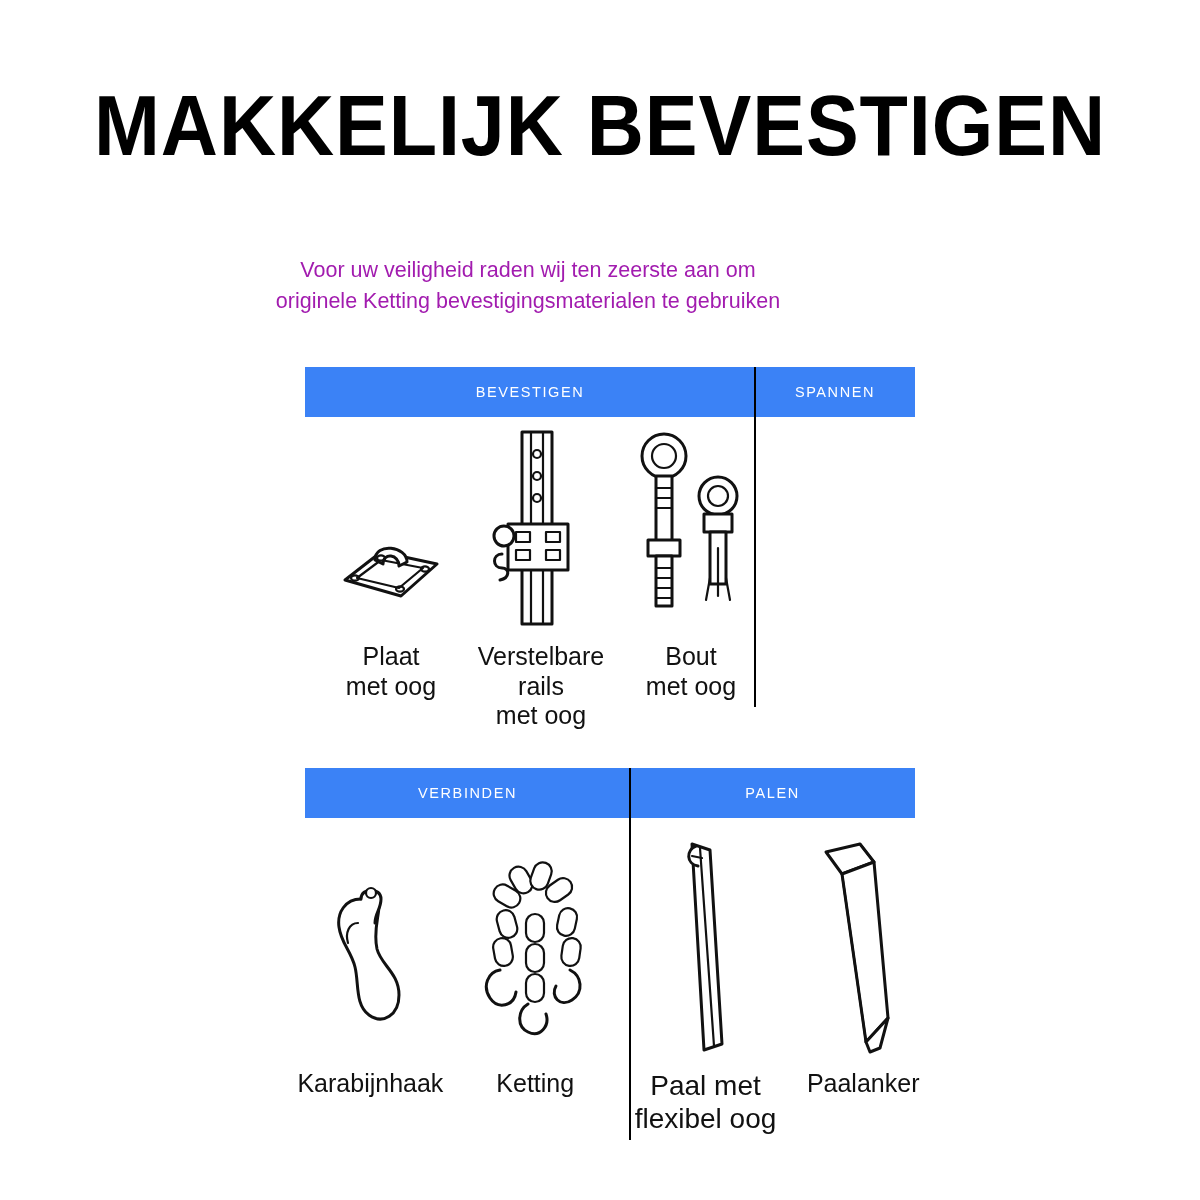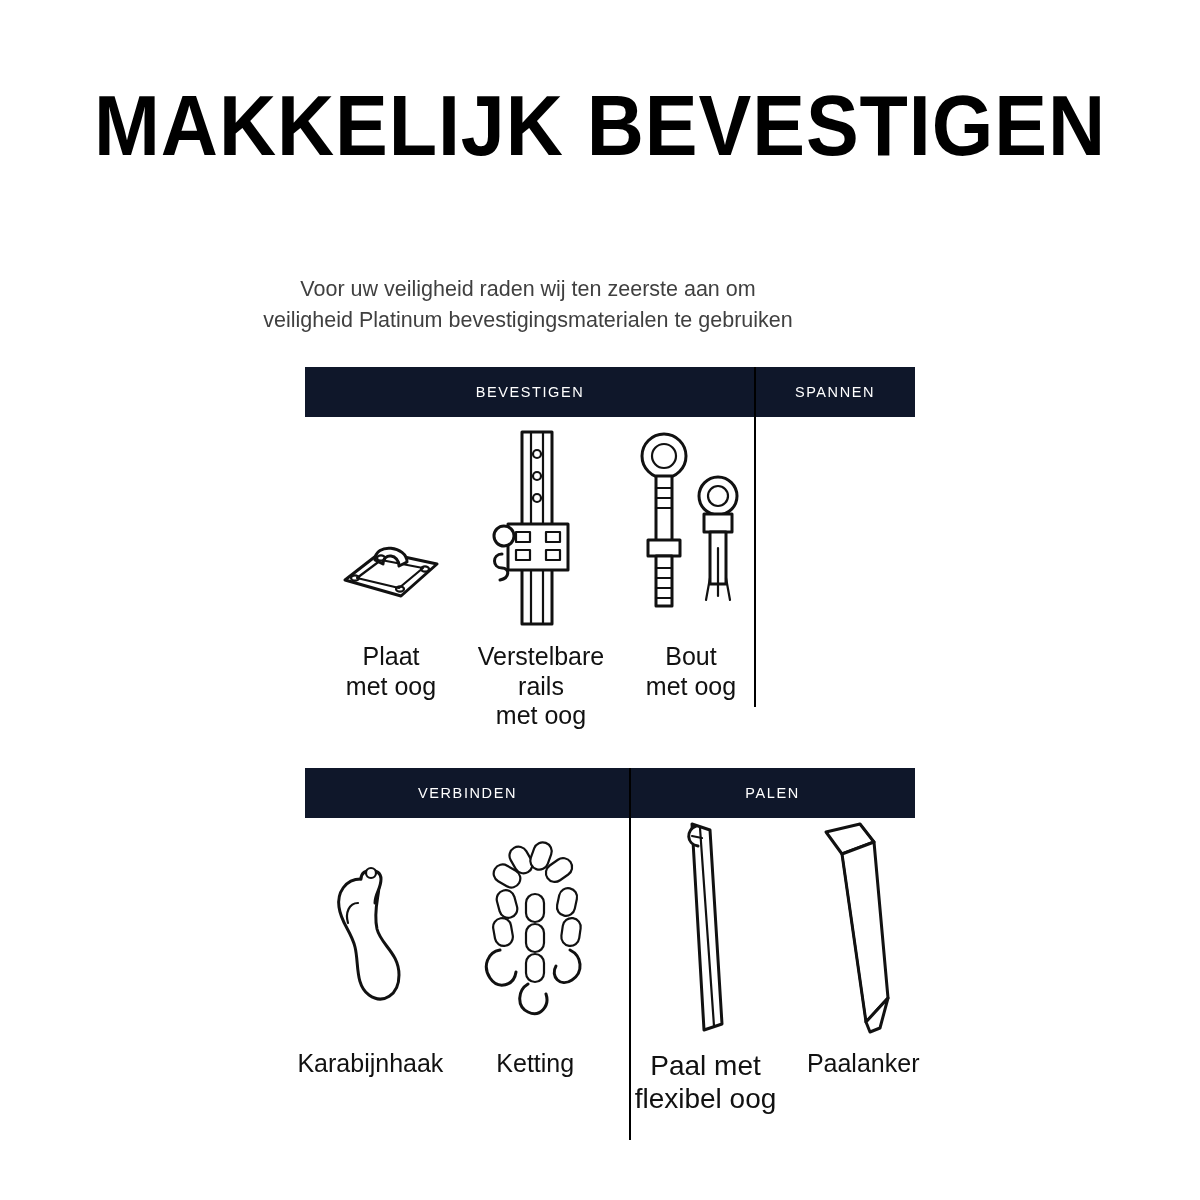--- a/index.html
+++ b/index.html
@@ -34,42 +34,42 @@
     letter-spacing: 1px;
     line-height: 1;
     transform: scaleX(0.92);
     transform-origin: center top;
     color: #000000;
   }
 
   
   .intro {
     position: absolute;
-    top: 274px;
+    top: 255px;
     left: 0;
     width: 1056px;
     text-align: center;
     font-size: 21.5px;
     line-height: 1.45;
-    color: #404040;
+    color: #a21caf;
   }
   .intro .line { display: block; }
 
   
   .block {
     position: absolute;
   }
   .block-a { top: 367px; left: 305px; width: 610px; }
   .block-b { top: 768px; left: 305px; width: 610px; border-radius: 21px; }
 
   .header-row {
     display: flex;
     width: 100%;
     height: 50px;
-    background: #0f172a;
+    background: #3b82f6;
   }
   .header-cell {
     display: flex;
     align-items: center;
     justify-content: center;
     color: #ffffff;
     font-size: 14.5px;
     letter-spacing: 1.6px;
     font-weight: normal;
     height: 100%;
@@ -89,21 +89,21 @@
   .div-a { top: 367px; left: 754px; height: 340px; }
   
   .div-b { top: 768px; left: 629px; height: 372px; }
 
   
   .items {
     position: absolute;
     display: flex;
   }
   .items-a { top: 418px; left: 316px; width: 620px; }
-  .items-b { top: 820px; left: 282px; width: 660px; }
+  .items-b { top: 840px; left: 282px; width: 660px; }
 
   .item {
     display: flex;
     flex-direction: column;
     align-items: center;
   }
   .art {
     height: 210px;
     display: flex;
     align-items: flex-end;
@@ -150,21 +150,21 @@
 </style>
 </head>
 <body>
 
 <div class="page">
 
   <div class="title">MAKKELIJK BEVESTIGEN</div>
 
   <div class="intro">
     <span class="line">Voor uw veiligheid raden wij ten zeerste aan om</span>
-    <span class="line">veiligheid Platinum bevestigingsmaterialen te gebruiken</span>
+    <span class="line">originele Ketting bevestigingsmaterialen te gebruiken</span>
   </div>
 
   <div class="block block-a">
     <div class="header-row">
       <div class="header-cell hdr-bevestigen">BEVESTIGEN</div>
       <div class="header-cell hdr-spannen">SPANNEN</div>
     </div>
   </div>
   <div class="divider-v div-a"></div>
 

